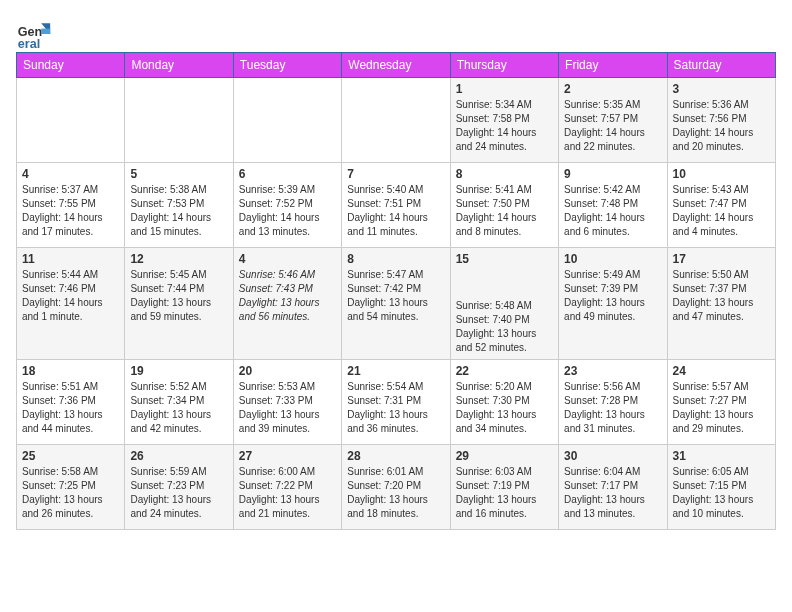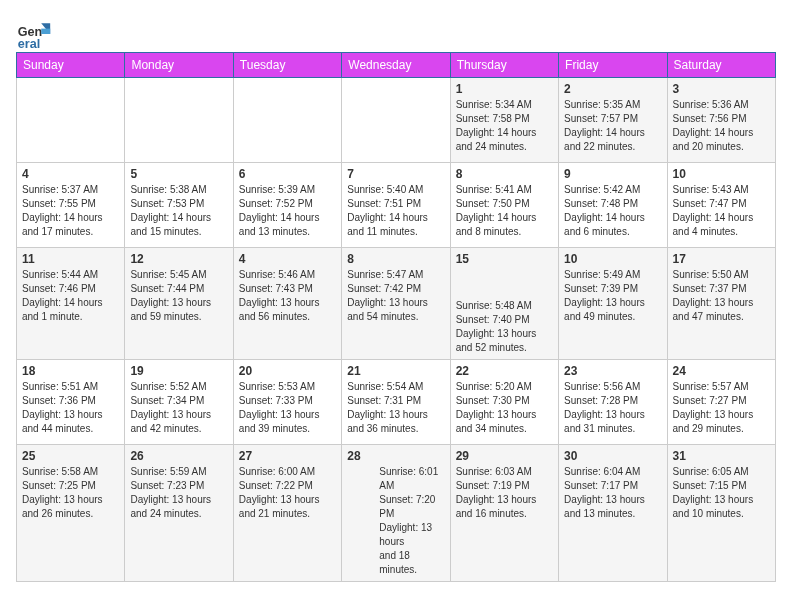--- a/index.html
+++ b/index.html
@@ -219,21 +219,21 @@
         </td>
         <td>
           <div class="day-number">12</div>
           <div class="day-info" style="white-space: pre-line;">Sunrise: 5:45 AM
 Sunset: 7:44 PM
 Daylight: 13 hours
 and 59 minutes.</div>
         </td>
         <td>
           <div class="day-number">4</div>
-          <div class="day-info" style="white-space: pre-line;">Sunrise: 5:46 AM
+          <div class="day-info" style="white-space: pre-line; font-style: italic;">Sunrise: 5:46 AM
 Sunset: 7:43 PM
 Daylight: 13 hours
 and 56 minutes.</div>
         </td>
         <td>
           <div class="day-number">8</div>
           <div class="day-info" style="white-space: pre-line;">Sunrise: 5:47 AM
 Sunset: 7:42 PM
 Daylight: 13 hours
 and 54 minutes.</div>
@@ -328,21 +328,21 @@
         </td>
         <td>
           <div class="day-number">27</div>
           <div class="day-info" style="white-space: pre-line;">Sunrise: 6:00 AM
 Sunset: 7:22 PM
 Daylight: 13 hours
 and 21 minutes.</div>
         </td>
         <td>
           <div class="day-number">28</div>
-          <div class="day-info" style="white-space: pre-line; margin-left: 32px;">Sunrise: 6:01 AM
+          <div class="day-info" style="white-space: pre-line;">Sunrise: 6:01 AM
 Sunset: 7:20 PM
 Daylight: 13 hours
 and 18 minutes.</div>
         </td>
         <td>
           <div class="day-number">29</div>
           <div class="day-info" style="white-space: pre-line;">Sunrise: 6:03 AM
 Sunset: 7:19 PM
 Daylight: 13 hours
 and 16 minutes.</div>

